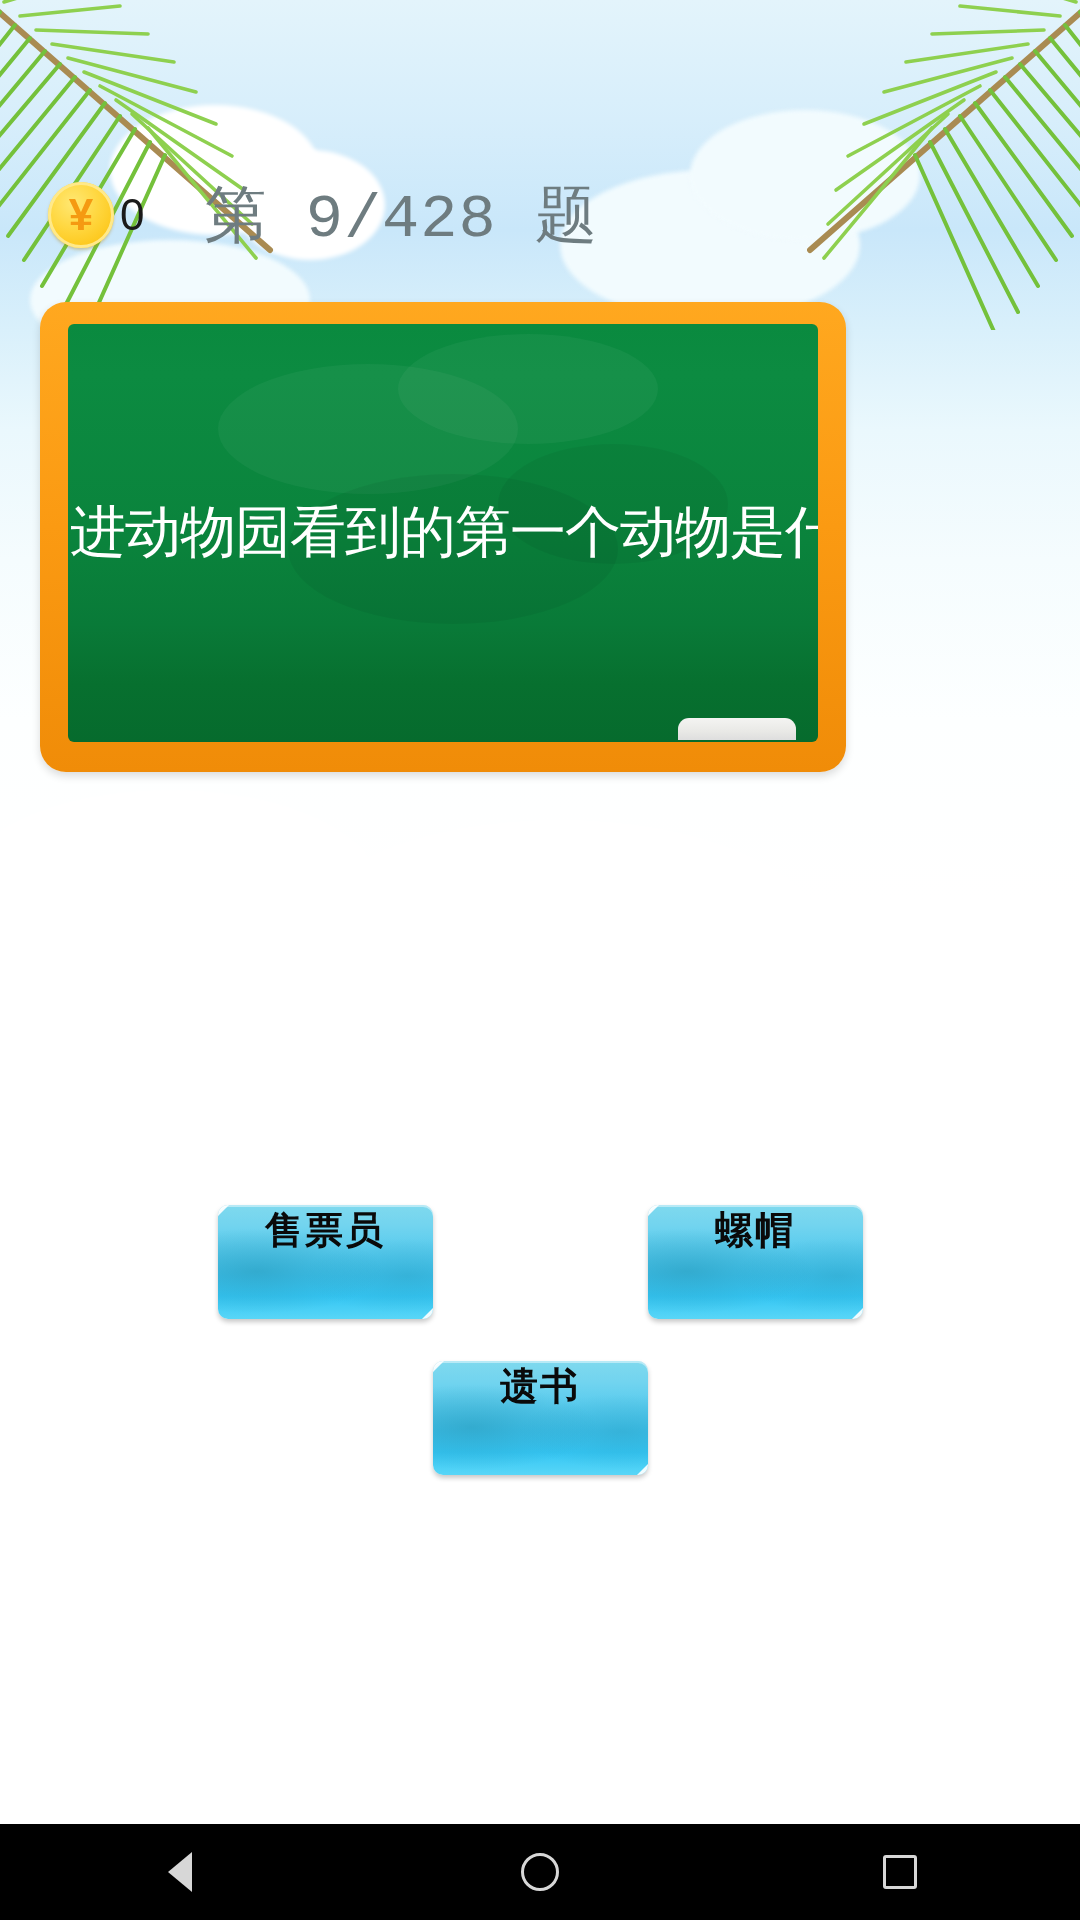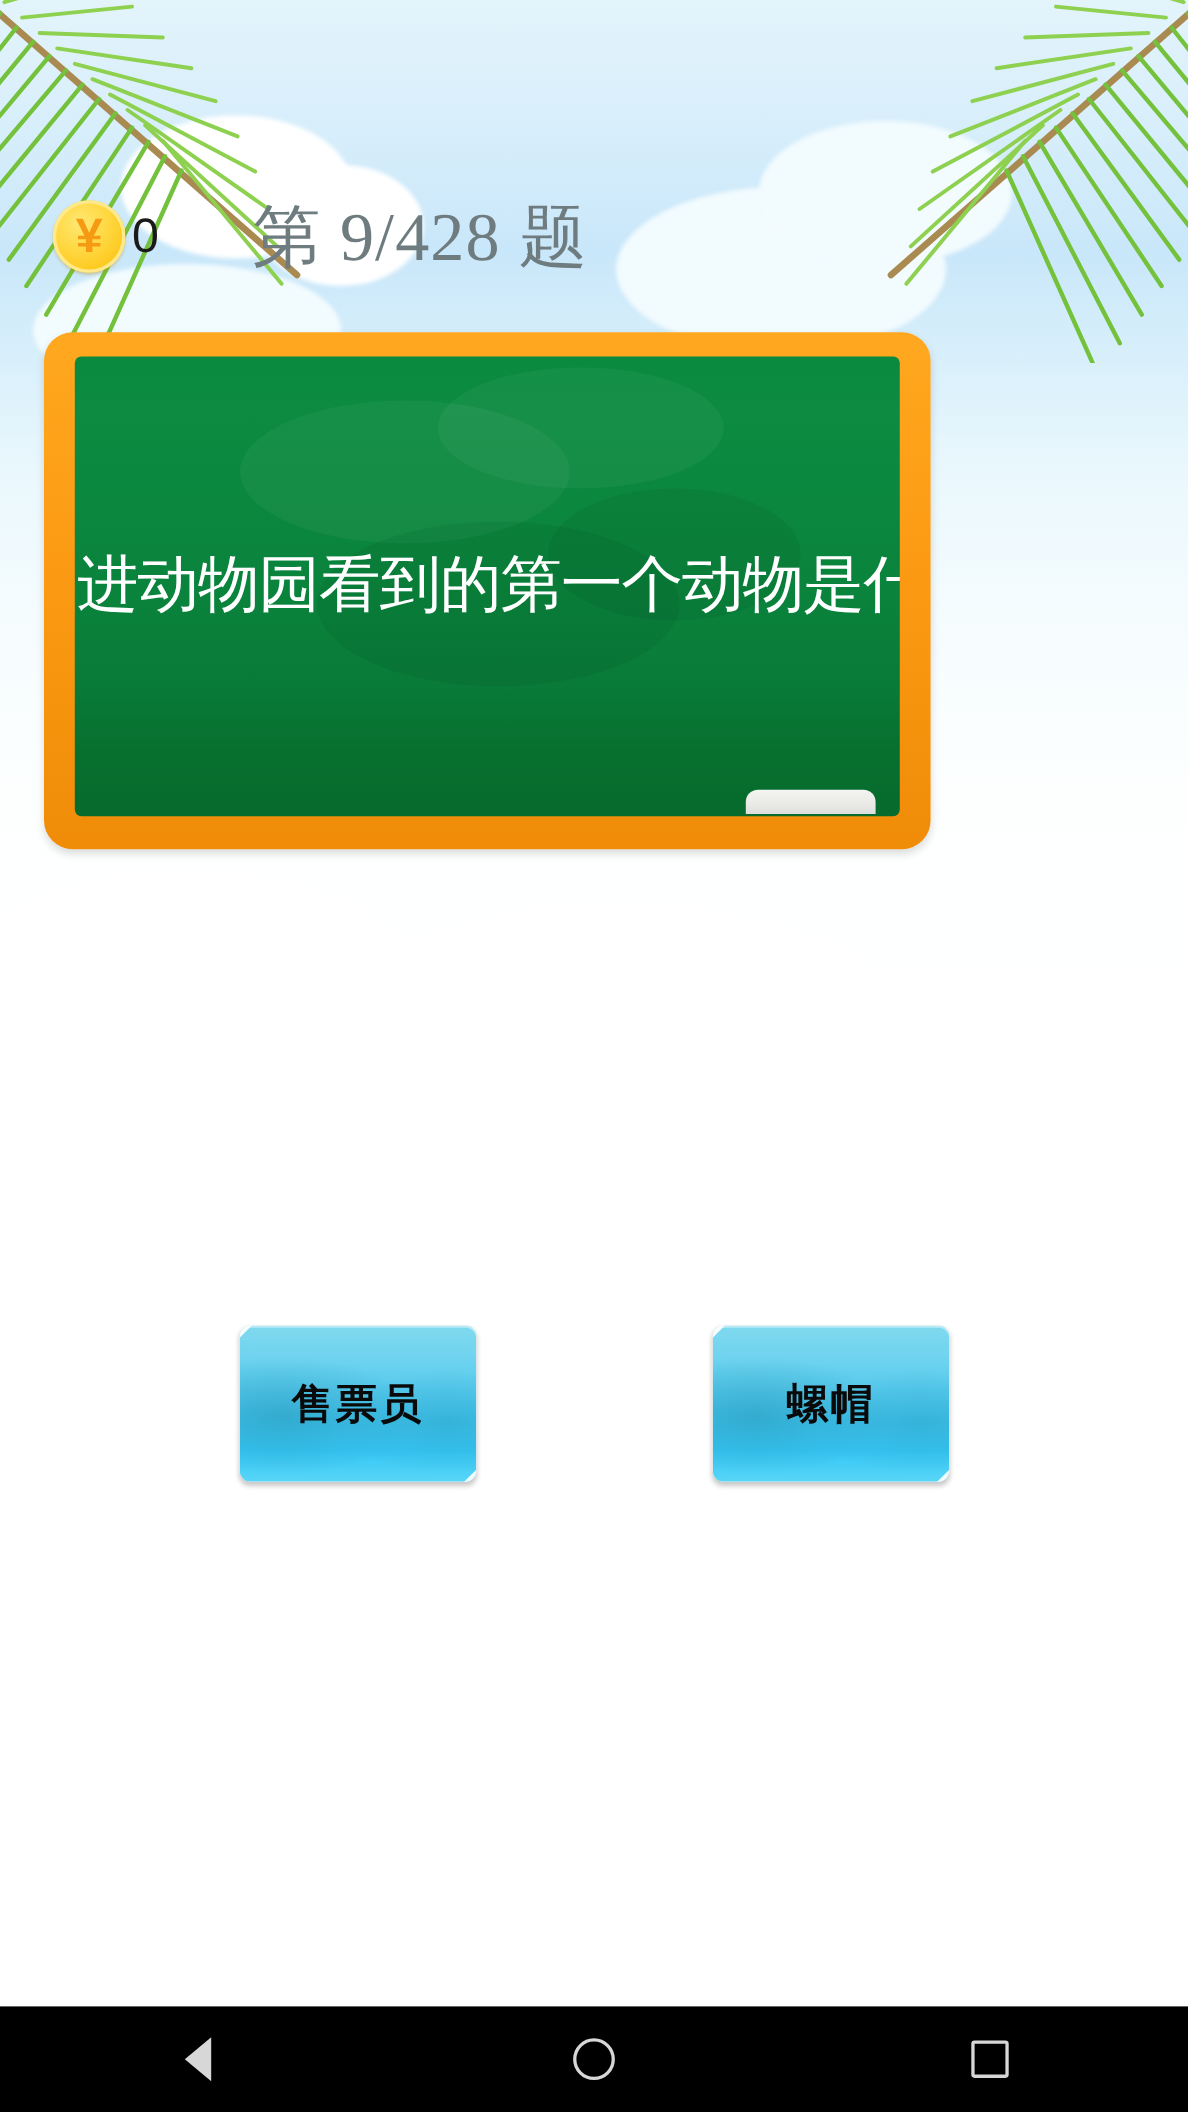--- a/index.html
+++ b/index.html
@@ -55,23 +55,23 @@
     box-shadow:0 0 0 3px #ffe98a inset, 0 2px 3px rgba(180,130,0,.35);
     display:flex; align-items:center; justify-content:center;
     font-size:44px; font-weight:bold; color:#f59a12;
     line-height:1; font-family:"Liberation Sans",sans-serif;
   }
   .coin-count {
     font-size:44px; color:#1a1a1a; margin-left:6px;
     font-family:"Liberation Sans",sans-serif;
   }
   .qcounter {
-    margin-left:85px;
+    margin-left:60px;
     font-size:62px; color:#6e7c80; letter-spacing:1px;
-    font-family:Liberation Serif, serif;
+    font-family:Liberation Mono, monospace;
     white-space:nowrap;
   }
 
   
   .board-frame {
     position:absolute; left:40px; top:302px;
     width:806px; height:470px;
     border-radius:26px;
     background:linear-gradient(180deg,#ffa81f 0%,#fb9a12 48%,#f08c08 100%);
     box-shadow:0 4px 8px rgba(0,0,0,.14);
@@ -114,35 +114,35 @@
     background:linear-gradient(180deg,#f4f4f2 0%,#e9e9e6 60%,#dedede 100%);
   }
 
   
   .answers {
     position:absolute; left:0; top:1205px; width:100%;
   }
   .answer-row { display:flex; justify-content:center; gap:215px; margin-bottom:42px; }
   .answer-btn {
     position:relative;
-    width:215px; height:142px;
+    width:215px; height:114px;
     border:none; outline:none;
     border-radius:10px;
     background:
       radial-gradient(ellipse 95% 60% at 18% 58%, rgba(38,150,180,.55) 0%, rgba(38,150,180,0) 62%),
       radial-gradient(ellipse 80% 55% at 88% 62%, rgba(38,150,180,.38) 0%, rgba(38,150,180,0) 60%),
       linear-gradient(180deg,
         #7fd9ee 0%,
         #72d4ef 18%,
         #58cbee 40%,
         #3fc4f0 62%,
         #35c6f4 80%,
         #58d6f7 100%);
     box-shadow:0 3px 5px rgba(0,0,0,.22), inset 0 2px 0 rgba(255,255,255,.45);
-    display:flex; align-items:center; justify-content:center;
+    display:flex; align-items:flex-start; justify-content:center;
     cursor:pointer;
     overflow:hidden;
   }
   
   .answer-btn::before {
     content:""; position:absolute; top:-1px; left:-1px;
     border-top:13px solid rgba(255,255,255,.92);
     border-right:13px solid transparent;
   }
   .answer-btn::after {
@@ -293,20 +293,23 @@
   <div class="answers">
     <div class="answer-row">
       <button class="answer-btn">
         <span class="answer-label">售票员</span>
       </button>
       <button class="answer-btn">
         <span class="answer-label">螺帽</span>
       </button>
     </div>
     <div class="answer-row">
+      <button class="answer-btn">
+        <span class="answer-label">遗书</span>
+      </button>
     </div>
   </div>
 
   <div class="navbar">
     <div class="nav-btn">
       <div class="nav-back"></div>
     </div>
     <div class="nav-btn">
       <div class="nav-home"></div>
     </div>

